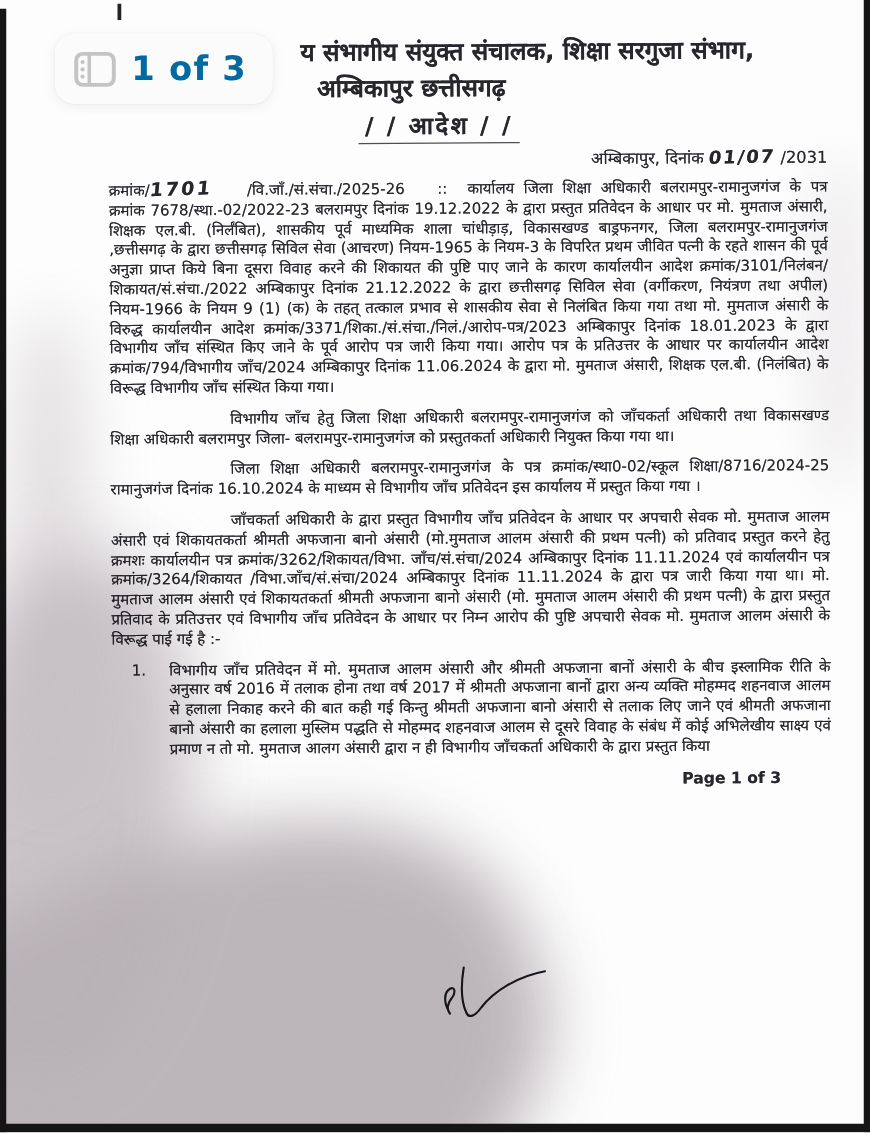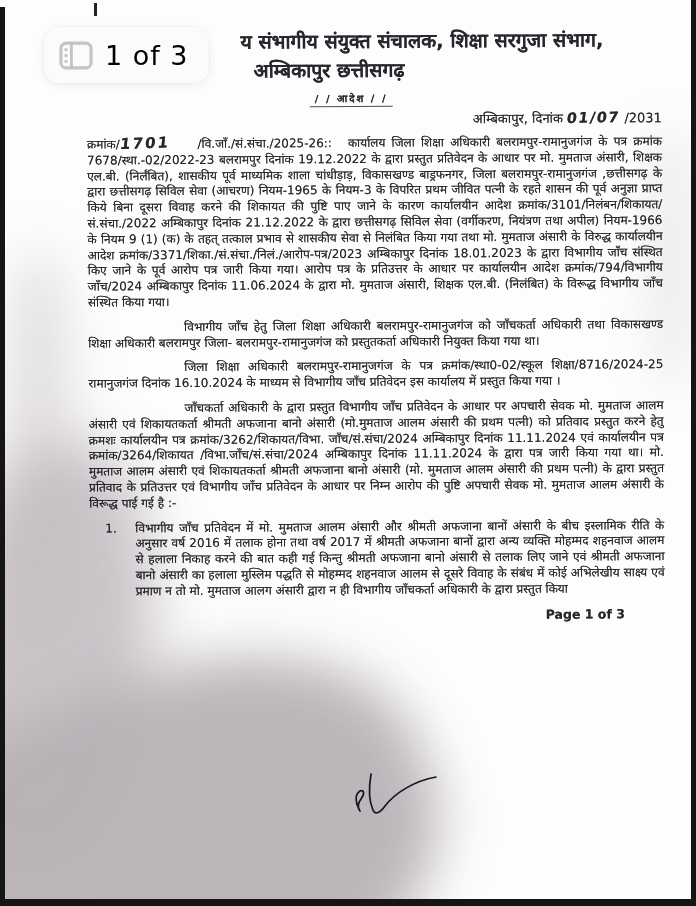--- a/index.html
+++ b/index.html
@@ -12,43 +12,43 @@
   .frame-right{position:absolute;right:0;top:0;width:5px;bottom:0;background:#151515;z-index:8;}
   .frame-bottom{position:absolute;left:0;right:0;bottom:0;height:7px;background:#151515;z-index:8;}
   .tick{position:absolute;left:94px;top:3px;width:3px;height:13px;background:#232323;z-index:8;}
 
   
   .badge{
     position:absolute;left:44px;top:27px;height:56px;padding:0 20px 0 15px;
     background:rgba(251,251,251,.97);border-radius:16px;display:flex;align-items:center;gap:12px;
     z-index:20;box-shadow:0 0 0 1px rgba(0,0,0,.02),0 2px 10px rgba(0,0,0,.07);
   }
-  .badge-label{font-size:27px;font-weight:normal;color:#000000;letter-spacing:1px;text-align:right;}
+  .badge-label{font-size:27px;font-weight:bold;color:#0369a1;letter-spacing:1px;text-align:right;}
 
   
   .doc{
     position:absolute;left:0;top:0;right:0;padding:28px 33px 0 88px;z-index:2;
     color:#26262c;transform:rotate(-0.35deg);
     text-shadow:0 0 .4px rgba(40,40,45,.65);
   }
   .hdr1{text-align:center;padding-left:96px;font-size:19.5px;font-weight:bold;line-height:27px;}
   .hdr2{text-align:center;padding-right:90px;font-size:19.5px;font-weight:bold;line-height:27px;margin-top:2px;}
   .order-row{text-align:center;padding-right:46px;margin-top:3px;}
-  .order{display:inline-block;font-size:10px;font-weight:bold;letter-spacing:2px;
+  .order{display:inline-block;font-size:19px;font-weight:bold;letter-spacing:2px;
     border-bottom:1.4px solid rgba(35,35,40,.8);padding:0 5px 1px;text-align:right;}
   .date-row{text-align:right;font-size:13px;margin-top:3px;}
   .hand{display:inline-block;font-weight:bold;letter-spacing:1.5px;transform:skewX(-8deg) rotate(-1deg);}
   .date-row .hand{font-size:14.5px;}
 
   .para{margin:0;text-align:justify;font-size:12px;line-height:15.8px;}
   .p1{margin-top:7px;}
   .ref-label{}
   .ref-hand{font-size:15px;letter-spacing:2px;margin-right:28px;font-weight:bold;
     display:inline-block;transform:skewX(-8deg) rotate(-1.5deg);}
-  .ref-file{}
+  .ref-file{margin-right:26px;}
   .ref-sep{margin-right:16px;}
   .indent{margin-top:9px;text-indent:96px;}
   .list{display:flex;margin-top:9px;padding-left:16px;gap:10px;}
   .num{font-size:12px;width:20px;flex:none;}
   .item-text{margin:0;text-align:justify;font-size:12px;line-height:15.8px;flex:1;}
   .page-footer{text-align:right;font-weight:bold;font-size:12.5px;margin:9px 40px 0 0;}
 
   .signature{position:absolute;left:346px;top:768px;z-index:3;}
 
   

